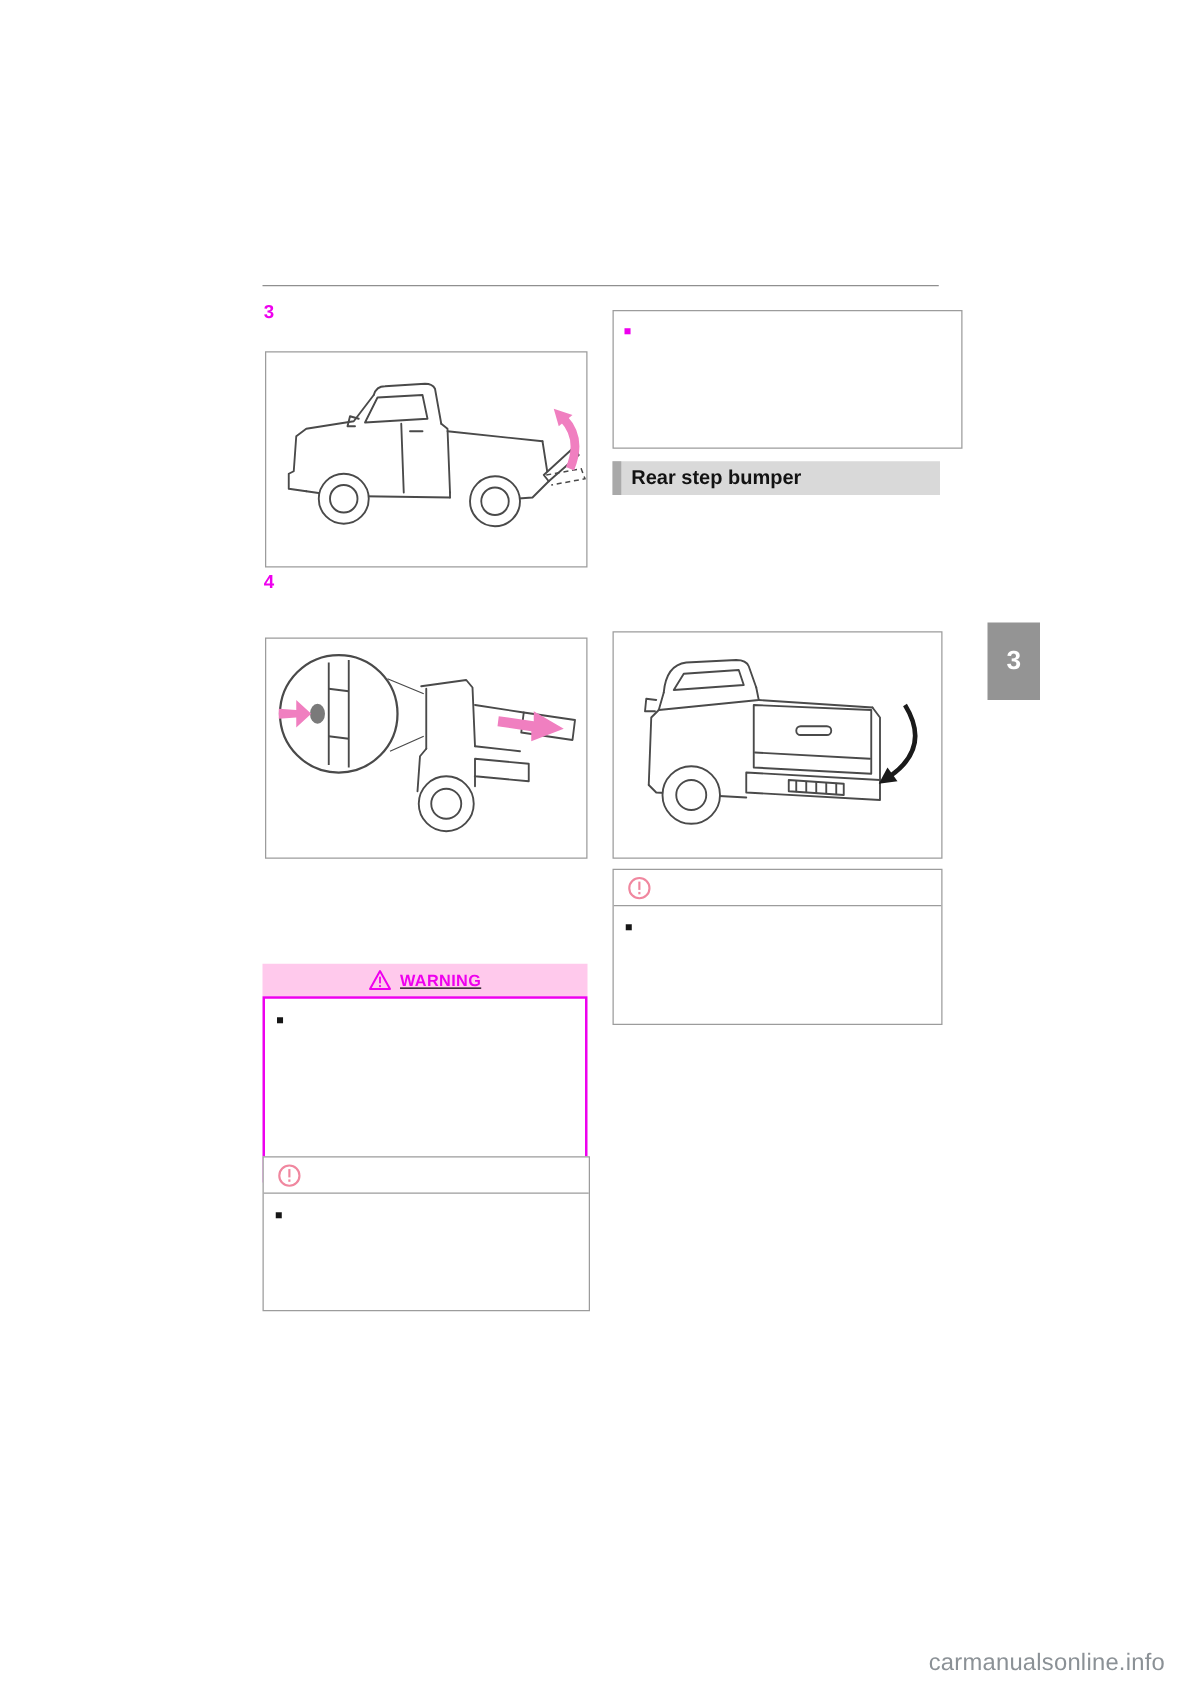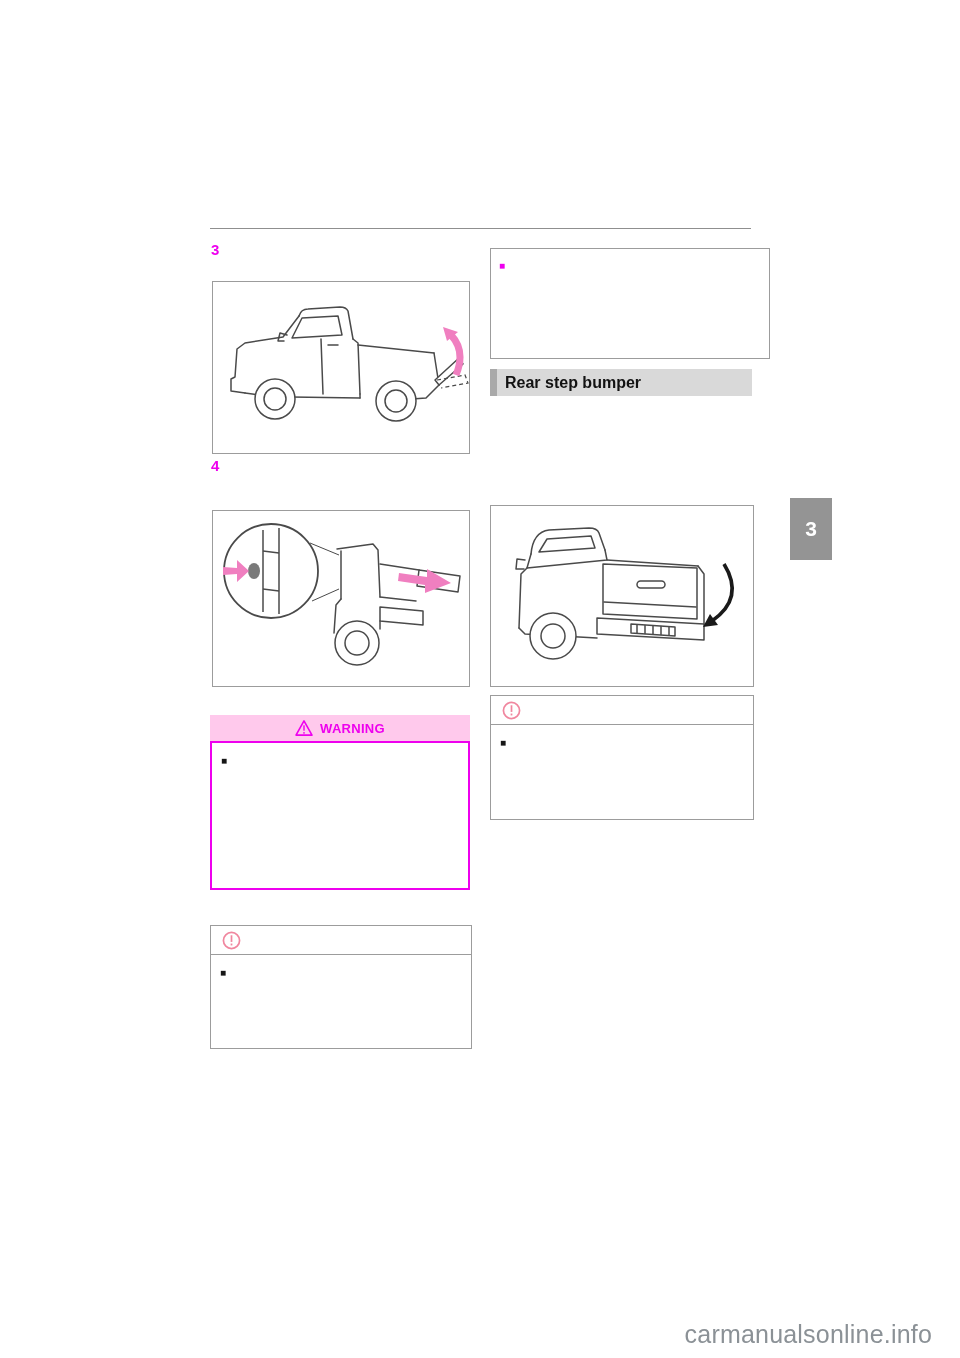--- a/index.html
+++ b/index.html
@@ -18,21 +18,21 @@
   .figure{position:absolute;border:1px solid var(--border-gray,#9c9c9c);background:#fff;
           display:flex;align-items:center;justify-content:center;}
   #figure-tailgate-open{left:212px;top:281px;width:256px;height:171px;}
   #figure-tailgate-detail{left:212px;top:510px;width:256px;height:175px;}
   #figure-rear-bumper{left:490px;top:505px;width:262px;height:180px;}
 
   .art{stroke:var(--line-art-gray,#4a4a4a);}
   .pink-fill{fill:var(--pink-arrow,#f07fc0);}
   .pink-stroke{stroke:var(--pink-arrow,#f07fc0);}
 
-  .warning-box{position:absolute;left:210px;top:715px;width:260px;}
+  .warning-box{position:absolute;left:210px;top:771px;width:260px;text-decoration:underline;}
   .warning-header{height:26px;background:var(--warning-header-bg,#ffc9ec);
                   display:flex;align-items:center;justify-content:center;gap:7px;}
   .warning-icon{width:18px;height:16px;color:var(--accent-magenta,#ee00ee);}
   .warning-title{color:var(--accent-magenta,#ee00ee);font-weight:bold;font-size:13px;
                  letter-spacing:.3px;}
   .warning-body{border:2px solid var(--accent-magenta,#ee00ee);height:131px;
                 padding:7px 9px;background:#fff;}
 
   .bullet{font-size:10px;line-height:1;color:#161616;display:inline-block;}
   .bullet.magenta{color:var(--accent-magenta,#ee00ee);}
@@ -50,21 +50,21 @@
 
   .section-header{position:absolute;left:490px;top:369px;width:262px;height:27px;
                   background:var(--section-header-bg,#d9d9d9);display:flex;align-items:center;}
   .section-accent{width:7px;height:27px;background:var(--section-header-accent,#a9a9a9);}
   .section-title{margin-left:8px;font-size:16px;font-weight:bold;color:#121212;}
 
   .chapter-tab{position:absolute;left:790px;top:498px;width:42px;height:62px;
                background:var(--chapter-tab-bg,#949494);color:#fff;display:flex;
                align-items:center;justify-content:center;font-size:21px;font-weight:bold;}
 
-  .watermark{position:absolute;right:28px;top:1320px;font-size:25px;
+  .watermark{position:absolute;right:28px;top:1320px;font-size:19px;
              color:var(--watermark-gray,#8b9196);letter-spacing:.2px;margin-left:48px;}
 </style>
 </head>
 <body>
 
 <div class="page">
 
   <div class="top-rule"></div>
 
   <span class="step-number" id="step3">3</span>

